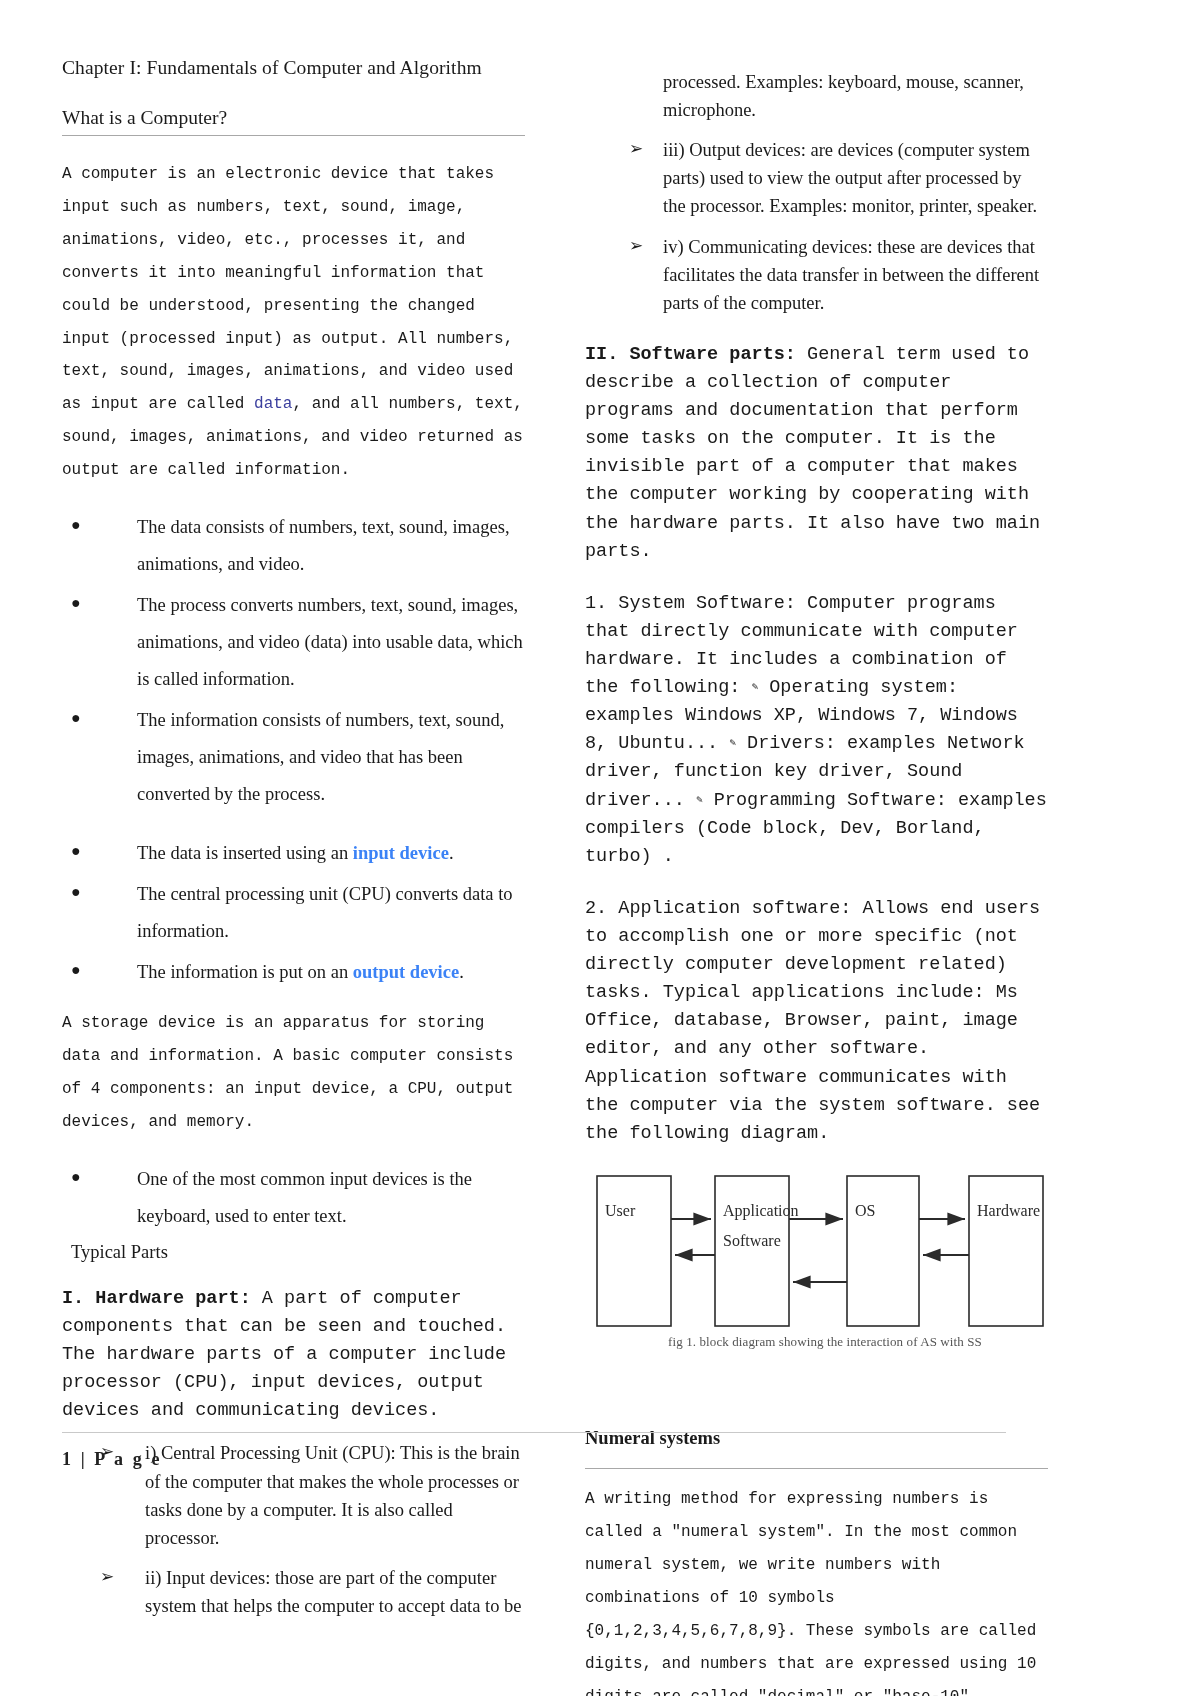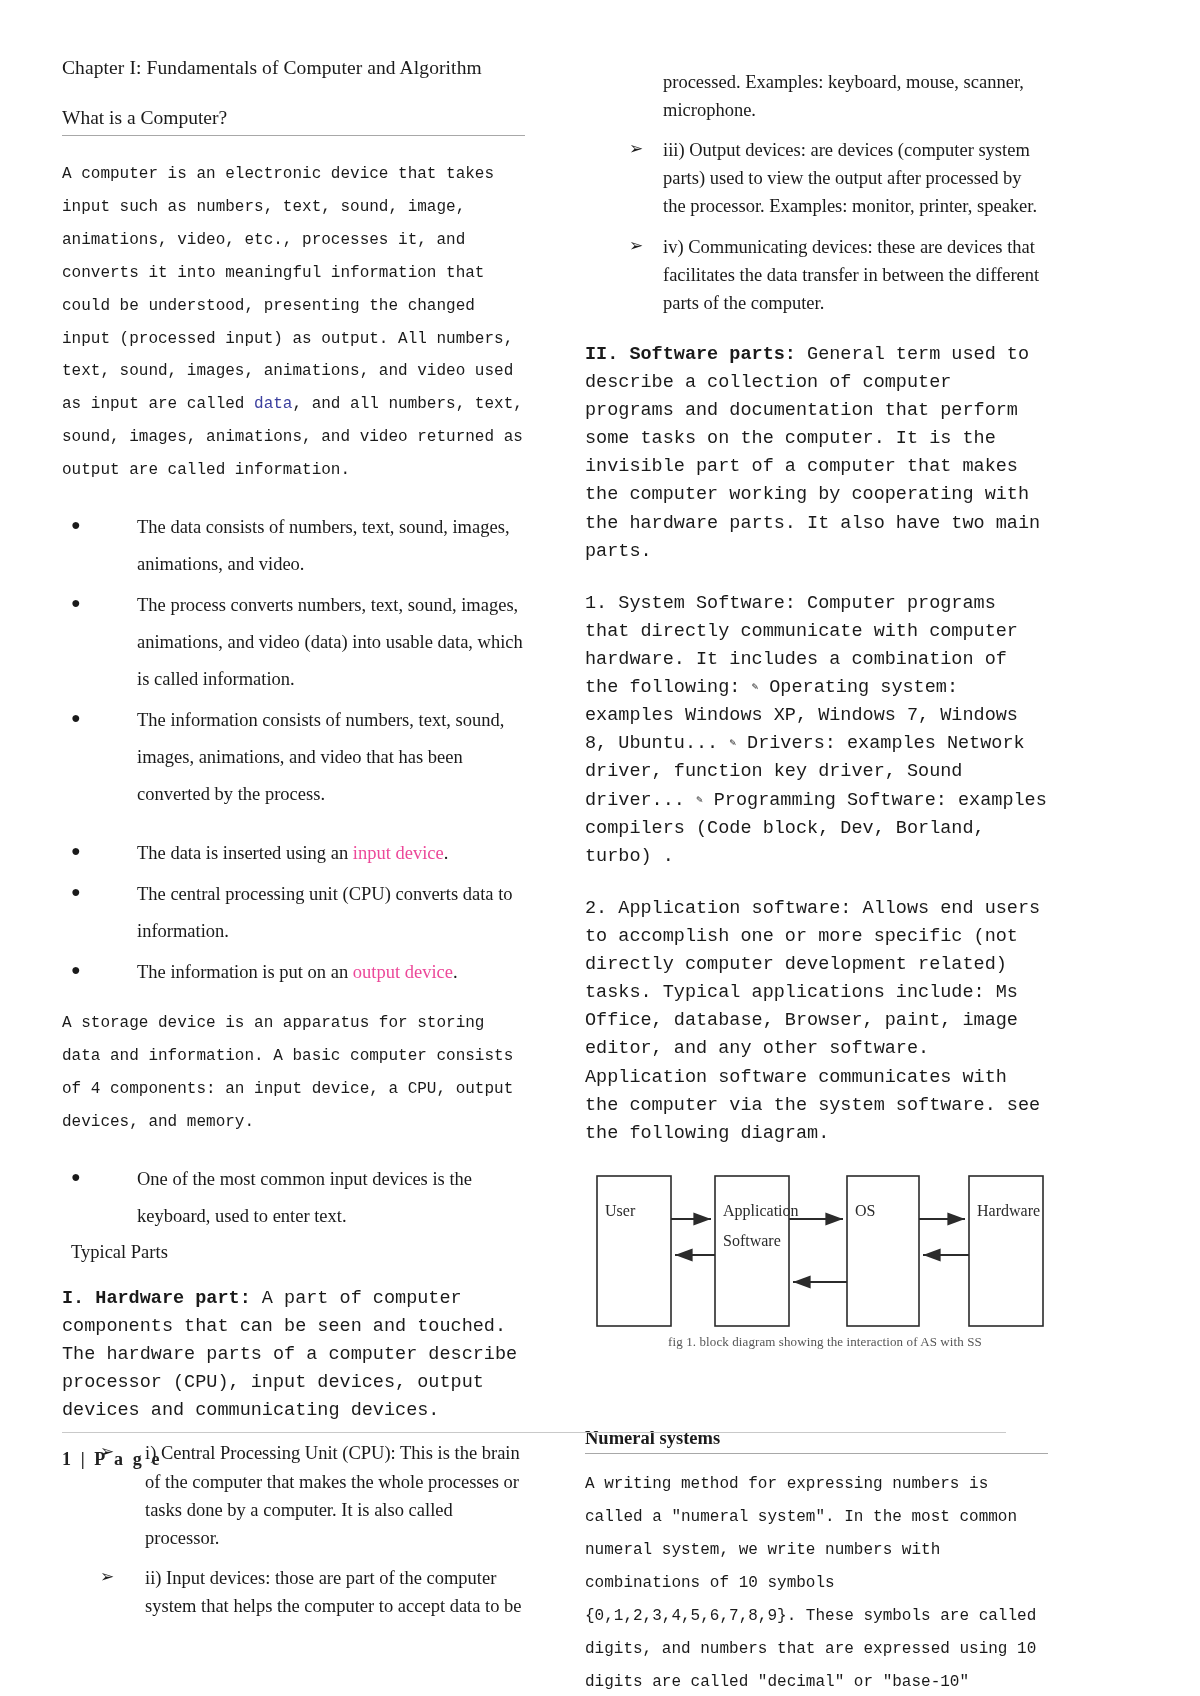--- a/index.html
+++ b/index.html
@@ -51,41 +51,41 @@
     line-height: 1.2;
     margin: 0 0 8px 0;
     padding-bottom: 5px;
     border-bottom: 1.6px solid #a8a8a8;
   }
   .h-rule-bold {
     font-weight: bold;
     font-size: 18.5px;
     line-height: 1.2;
     margin: 0 0 6px 0;
-    padding-bottom: 4px;
+    padding-bottom: 19px;
     border-bottom: 1.6px solid #a8a8a8;
   }
   p.loose {
     font-size: 16px;
     line-height: 2.06;
     margin: 16px 0 0 0;
     text-align: left;
     font-family: Liberation Mono, monospace;
   }
   p.tight {
     font-size: 18.5px;
     line-height: 1.52;
     margin: 18px 0 0 0;
     text-align: left;
     font-family: Liberation Mono, monospace;
   }
   p.first { margin-top: 22px; }
 
   .lnk-blue   { color: #3b3f9e; }
-  .lnk-purple { color: #ec4899; }
+  .lnk-purple { color: #3b82f6; font-weight: bold; }
   .lnk-ul     { color: #8a4f77; text-decoration: underline; }
   .bold { font-weight: bold; }
 
   
   ul.dots {
     list-style: none;
     margin: 22px 0 0 0;
     padding: 0;
   }
   ul.dots > li {
@@ -203,21 +203,21 @@
 
       <p class="loose">A storage device is an apparatus for storing data and information. A basic computer consists of 4 components: an input device, a CPU, output devices, and memory.</p>
 
       <ul class="dots">
         <li><span class="dot">●</span><span>One of the most common input devices is the keyboard, used to enter text.</span></li>
       </ul>
 
       <div style="font-size:18.5px;line-height:1.5;margin:2px 0 0 9px;">Typical Parts</div>
 
 
-      <p class="tight"><span class="bold">I. Hardware part:</span><span>  A part of computer components that can be seen and touched. The hardware parts of a computer describe processor (CPU), input devices, output devices and communicating devices.</span></p>
+      <p class="tight"><span class="bold">I. Hardware part:</span><span>  A part of computer components that can be seen and touched. The hardware parts of a computer include processor (CPU), input devices, output devices and communicating devices.</span></p>
 
       <ul class="arrows">
         <li><span class="arw">➢</span><span>i) Central Processing Unit (CPU): This is the brain of the computer that makes the whole processes or tasks done by a computer. It is also called processor.</span></li>
         <li><span class="arw">➢</span><span> ii) Input devices: those are part of the computer system that helps the computer to accept data to be</span></li>
       </ul>
 
     </div>
 
     <div class="col col-right">
 

